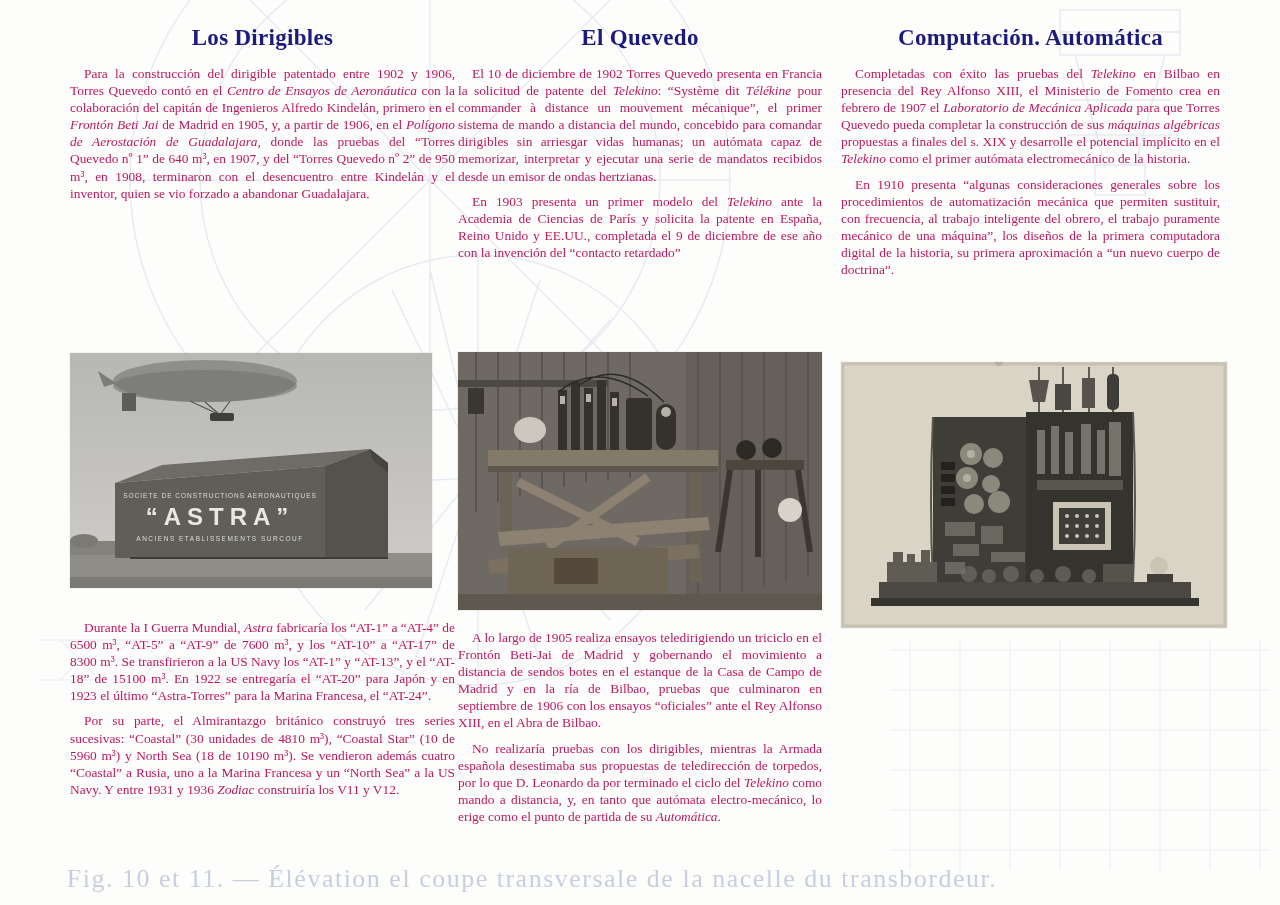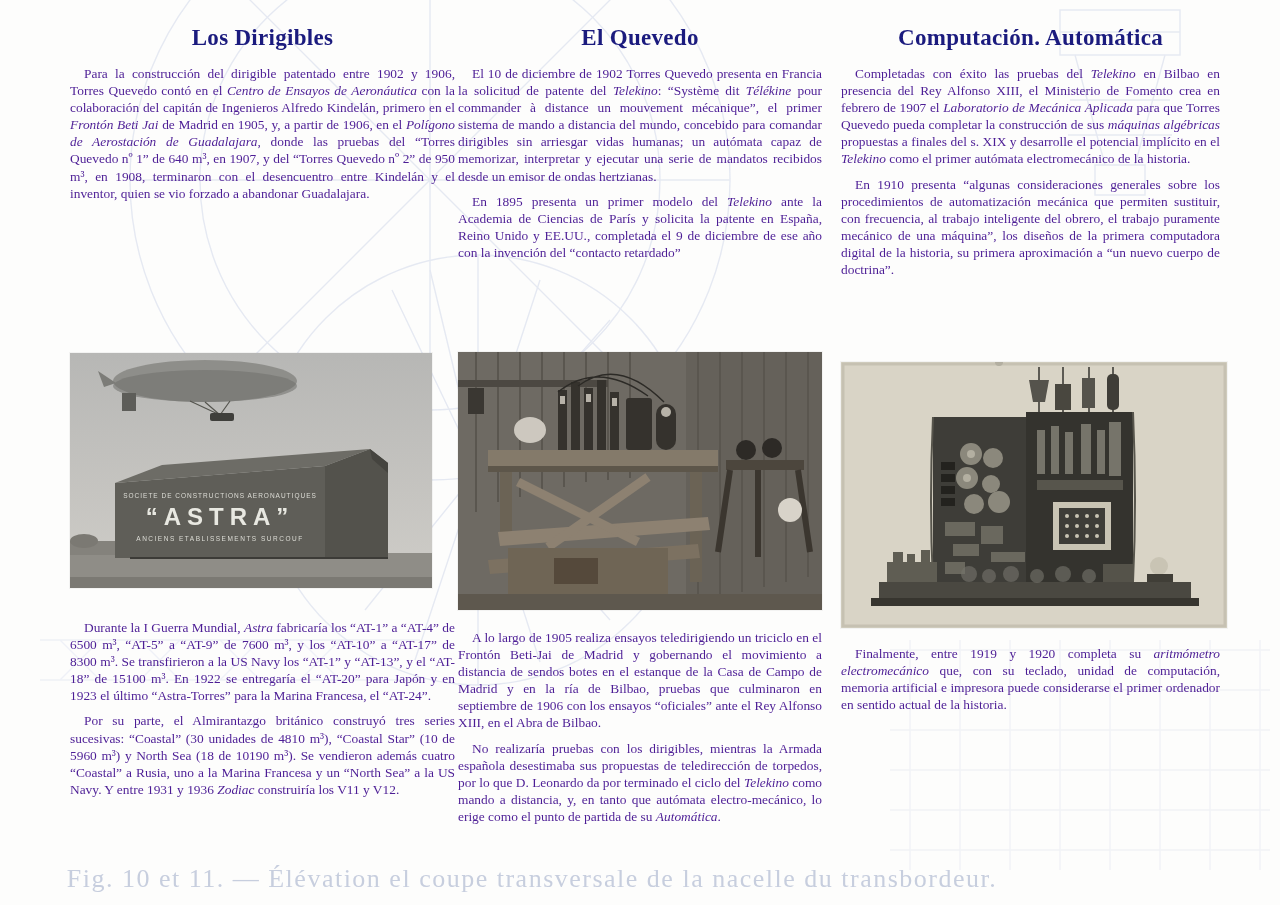--- a/index.html
+++ b/index.html
@@ -27,21 +27,21 @@
     margin:25px 0 0 0;
     text-align:center;
     font-size:23px;font-weight:bold;
     color:#1b1b7e;
     letter-spacing:0.3px;
   }
   .intro{margin-top:14px;}
   .para{
     margin:0 0 8px 0;
     font-size:13.4px;line-height:17.1px;
-    color:#4c1d95;
+    color:#be185d;
     text-align:justify;
     text-indent:14px;
     hyphens:auto;-webkit-hyphens:auto;
   }
   .para i{}
   .photo{position:absolute;left:0;display:block;box-shadow:0 0 0 1px rgba(0,0,0,0.04);}
   #photo-1{top:353px;}
   #photo-2{top:352px;}
   #photo-3{top:362px;}
   .outro{position:absolute;left:0;right:0;}
@@ -131,21 +131,21 @@
     <div class="outro" id="outro-1">
         <p class="para"><span>Durante la I Guerra Mundial, </span><i>Astra</i><span> fabricaría los “AT-1” a “AT-4” de 6500 m³, “AT-5” a “AT-9” de 7600 m³, y los “AT-10” a “AT-17” de 8300 m³. Se transfirieron a la US Navy los “AT-1” y “AT-13”, y el “AT-18” de 15100 m³. En 1922 se entregaría el “AT-20” para Japón y en 1923 el último “Astra-Torres” para la Marina Francesa, el “AT-24”.</span></p>
         <p class="para"><span>Por su parte, el Almirantazgo británico construyó tres series sucesivas: “Coastal” (30 unidades de 4810 m³), “Coastal Star” (10 de 5960 m³) y North Sea (18 de 10190 m³). Se vendieron además cuatro “Coastal” a Rusia, uno a la Marina Francesa y un “North Sea” a la US Navy.  Y entre 1931 y 1936 </span><i>Zodiac</i><span> construiría los V11 y V12.</span></p>
       </div>
   </div>
 
   <div class="col" id="col-2">
     <h2 class="col-title">El Quevedo</h2>
     <div class="intro">
         <p class="para"><span>El 10 de diciembre de 1902 Torres Quevedo presenta en Francia la solicitud de patente del </span><i>Telekino</i><span>: “Système dit </span><i>Télékine</i><span> pour commander à distance un mouvement mécanique”, el primer sistema de mando a distancia del mundo, concebido para comandar dirigibles sin arriesgar vidas humanas; un autómata capaz de memorizar, interpretar y ejecutar una serie de mandatos recibidos desde un emisor de ondas hertzianas.</span></p>
-        <p class="para"><span>En 1895 presenta un primer modelo del </span><i>Telekino</i><span> ante la Academia de Ciencias de París y solicita la patente en España, Reino Unido y EE.UU., completada el 9 de diciembre de ese año con la invención del “contacto retardado”</span></p>
+        <p class="para"><span>En 1903 presenta un primer modelo del </span><i>Telekino</i><span> ante la Academia de Ciencias de París y solicita la patente en España, Reino Unido y EE.UU., completada el 9 de diciembre de ese año con la invención del “contacto retardado”</span></p>
       </div>
 
     <svg class="photo" id="photo-2" width="364" height="258" viewBox="0 0 364 258" xmlns="http://www.w3.org/2000/svg">
       <rect width="364" height="258" fill="#6e6a63"></rect>
 
       <g stroke="#5a564f" stroke-width="2">
         <path d="M18 0 V160 M40 0 V150 M62 0 V145 M84 0 V140 M106 0 V135 M128 0 V130 M150 0 V128 M172 0 V126"></path>
         <path d="M240 0 V258 M262 0 V258 M284 0 V240 M306 0 V235 M328 0 V230 M350 0 V225"></path>
       </g>
       <rect x="228" y="0" width="136" height="258" fill="#5a564f" opacity="0.45"></rect>
@@ -302,17 +302,16 @@
             <circle cx="222" cy="212" r="8"></circle>
             <circle cx="248" cy="214" r="7"></circle>
         </g>
         <rect x="262" y="202" width="30" height="18" fill="#55534a"></rect>
         <circle cx="318" cy="204" r="9" fill="#c9c4b4"></circle>
         <rect x="306" y="212" width="26" height="8" fill="#403e37"></rect>
       </g>
     </svg>
 
     <div class="outro" id="outro-3">
-        <p class="para"><span>Finalmente, entre 1919 y 1920 completa su </span><i>aritmómetro electromecánico</i><span> que, con su teclado, unidad de computación, memoria artificial e impresora puede considerarse el primer ordenador en sentido actual de la historia.</span></p>
       </div>
   </div>
 
 </div>
 
 </body></html>

